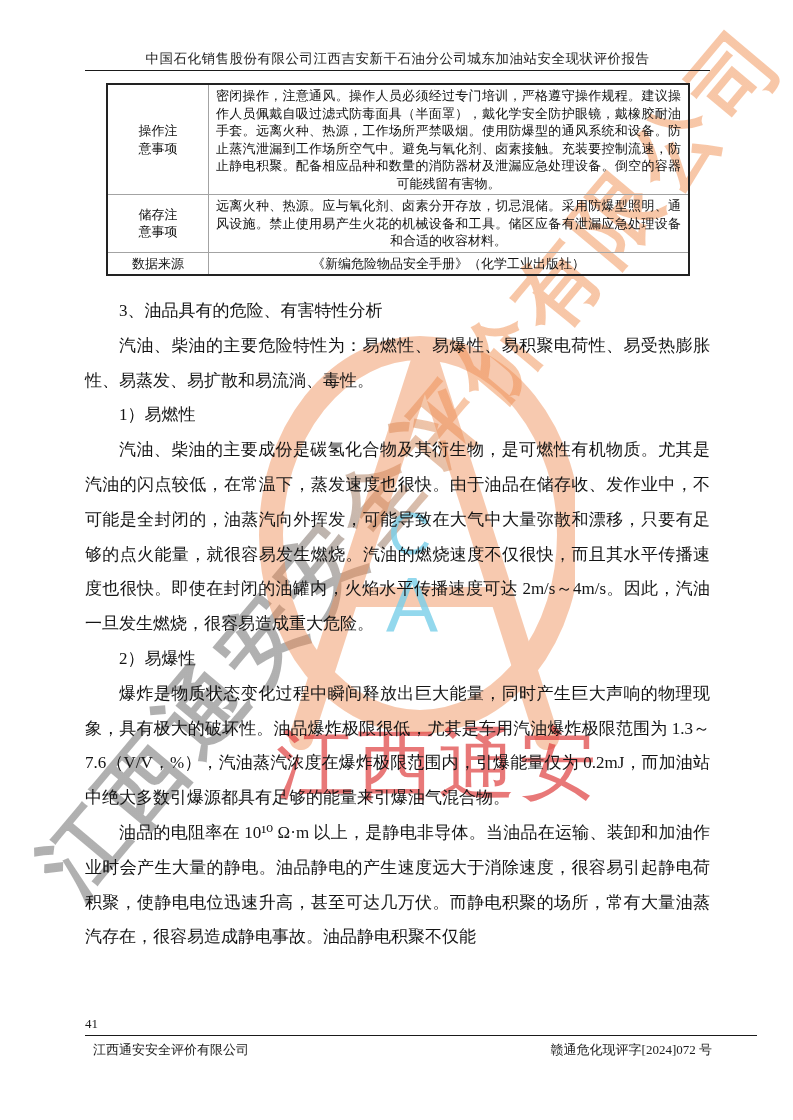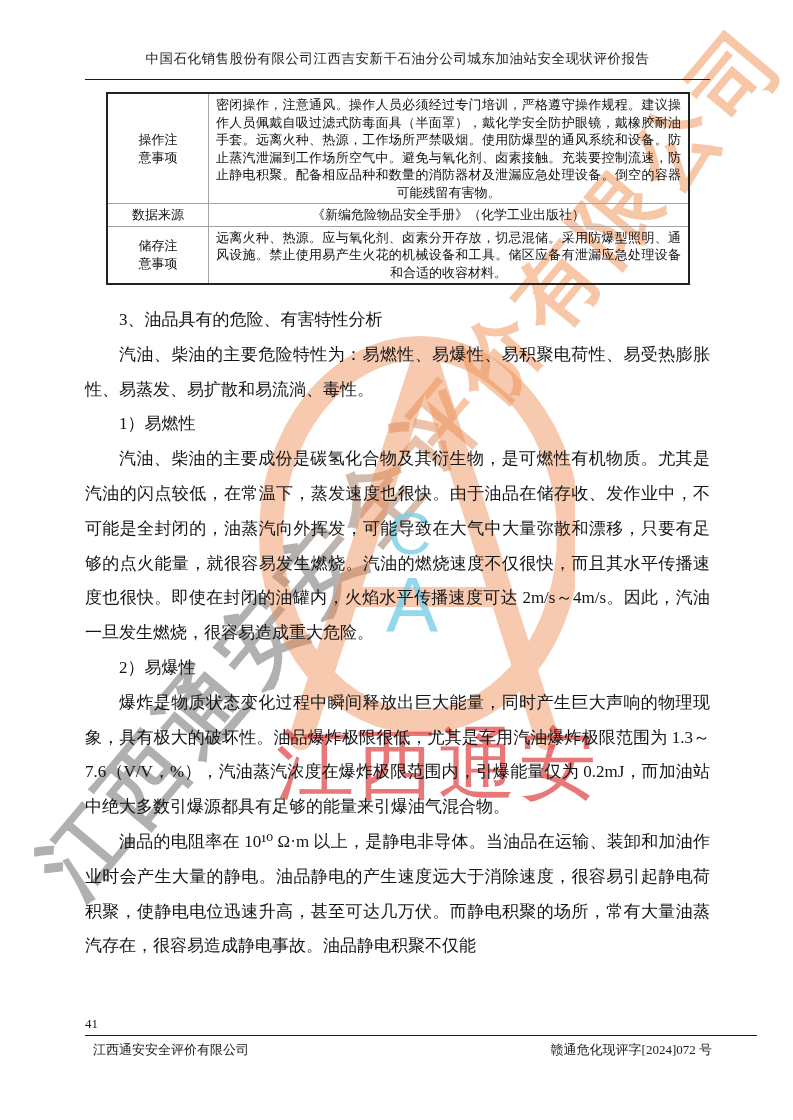--- a/index.html
+++ b/index.html
@@ -39,21 +39,21 @@
     font-size:78px; font-weight:normal; letter-spacing:3px; line-height:1.1;
     color:rgba(222,62,62,0.70);
   }
   
   .content {
     position:absolute; top:0; left:0; width:793px; z-index:2;
     box-sizing:border-box; padding:50px 83px 0 85px;
   }
   .header-title {
     font-size:13.5px; text-align:center; letter-spacing:0.5px; color:#1a1a1a;
-    padding-bottom:11px; border-bottom:1.5px solid #1a1a1a;
+    padding-bottom:2px; border-bottom:1.5px solid #1a1a1a;
   }
   .info-table {
     border-collapse:collapse; margin:12px 0 0 21px; width:584px;
     font-size:13px; line-height:17.5px; color:#111;
     border:2px solid #222;
   }
   .info-table td {border:1px solid #a3a3a3; vertical-align:middle;}
   .cell-label {width:62px; text-align:center; white-space:pre-line; padding:2px 19px;}
   .cell-content {text-align:justify; text-align-last:center; padding:2px 7px;}
   .body-text {margin-top:18px; font-size:17px; line-height:34.8px; text-align:justify;}
@@ -91,27 +91,27 @@
     <div class="header-title">中国石化销售股份有限公司江西吉安新干石油分公司城东加油站安全现状评价报告</div>
 
     <table class="info-table">
       <tbody>
         <tr>
           <td class="cell-label">操作注
 意事项</td>
           <td class="cell-content">密闭操作，注意通风。操作人员必须经过专门培训，严格遵守操作规程。建议操作人员佩戴自吸过滤式防毒面具（半面罩），戴化学安全防护眼镜，戴橡胶耐油手套。远离火种、热源，工作场所严禁吸烟。使用防爆型的通风系统和设备。防止蒸汽泄漏到工作场所空气中。避免与氧化剂、卤素接触。充装要控制流速，防止静电积聚。配备相应品种和数量的消防器材及泄漏应急处理设备。倒空的容器可能残留有害物。</td>
         </tr>
         <tr>
-          <td class="cell-label">数据来源</td>
-          <td class="cell-content">《新编危险物品安全手册》（化学工业出版社）</td>
-        </tr>
-        <tr>
           <td class="cell-label">储存注
 意事项</td>
           <td class="cell-content">远离火种、热源。应与氧化剂、卤素分开存放，切忌混储。采用防爆型照明、通风设施。禁止使用易产生火花的机械设备和工具。储区应备有泄漏应急处理设备和合适的收容材料。</td>
+        </tr>
+        <tr>
+          <td class="cell-label">数据来源</td>
+          <td class="cell-content">《新编危险物品安全手册》（化学工业出版社）</td>
         </tr>
       </tbody>
     </table>
 
     <div class="body-text">
       <p>3、油品具有的危险、有害特性分析</p>
       <p>汽油、柴油的主要危险特性为：易燃性、易爆性、易积聚电荷性、易受热膨胀性、易蒸发、易扩散和易流淌、毒性。</p>
       <p>1）易燃性</p>
       <p>汽油、柴油的主要成份是碳氢化合物及其衍生物，是可燃性有机物质。尤其是汽油的闪点较低，在常温下，蒸发速度也很快。由于油品在储存收、发作业中，不可能是全封闭的，油蒸汽向外挥发，可能导致在大气中大量弥散和漂移，只要有足够的点火能量，就很容易发生燃烧。汽油的燃烧速度不仅很快，而且其水平传播速度也很快。即使在封闭的油罐内，火焰水平传播速度可达 2m/s～4m/s。因此，汽油一旦发生燃烧，很容易造成重大危险。</p>
       <p>2）易爆性</p>

